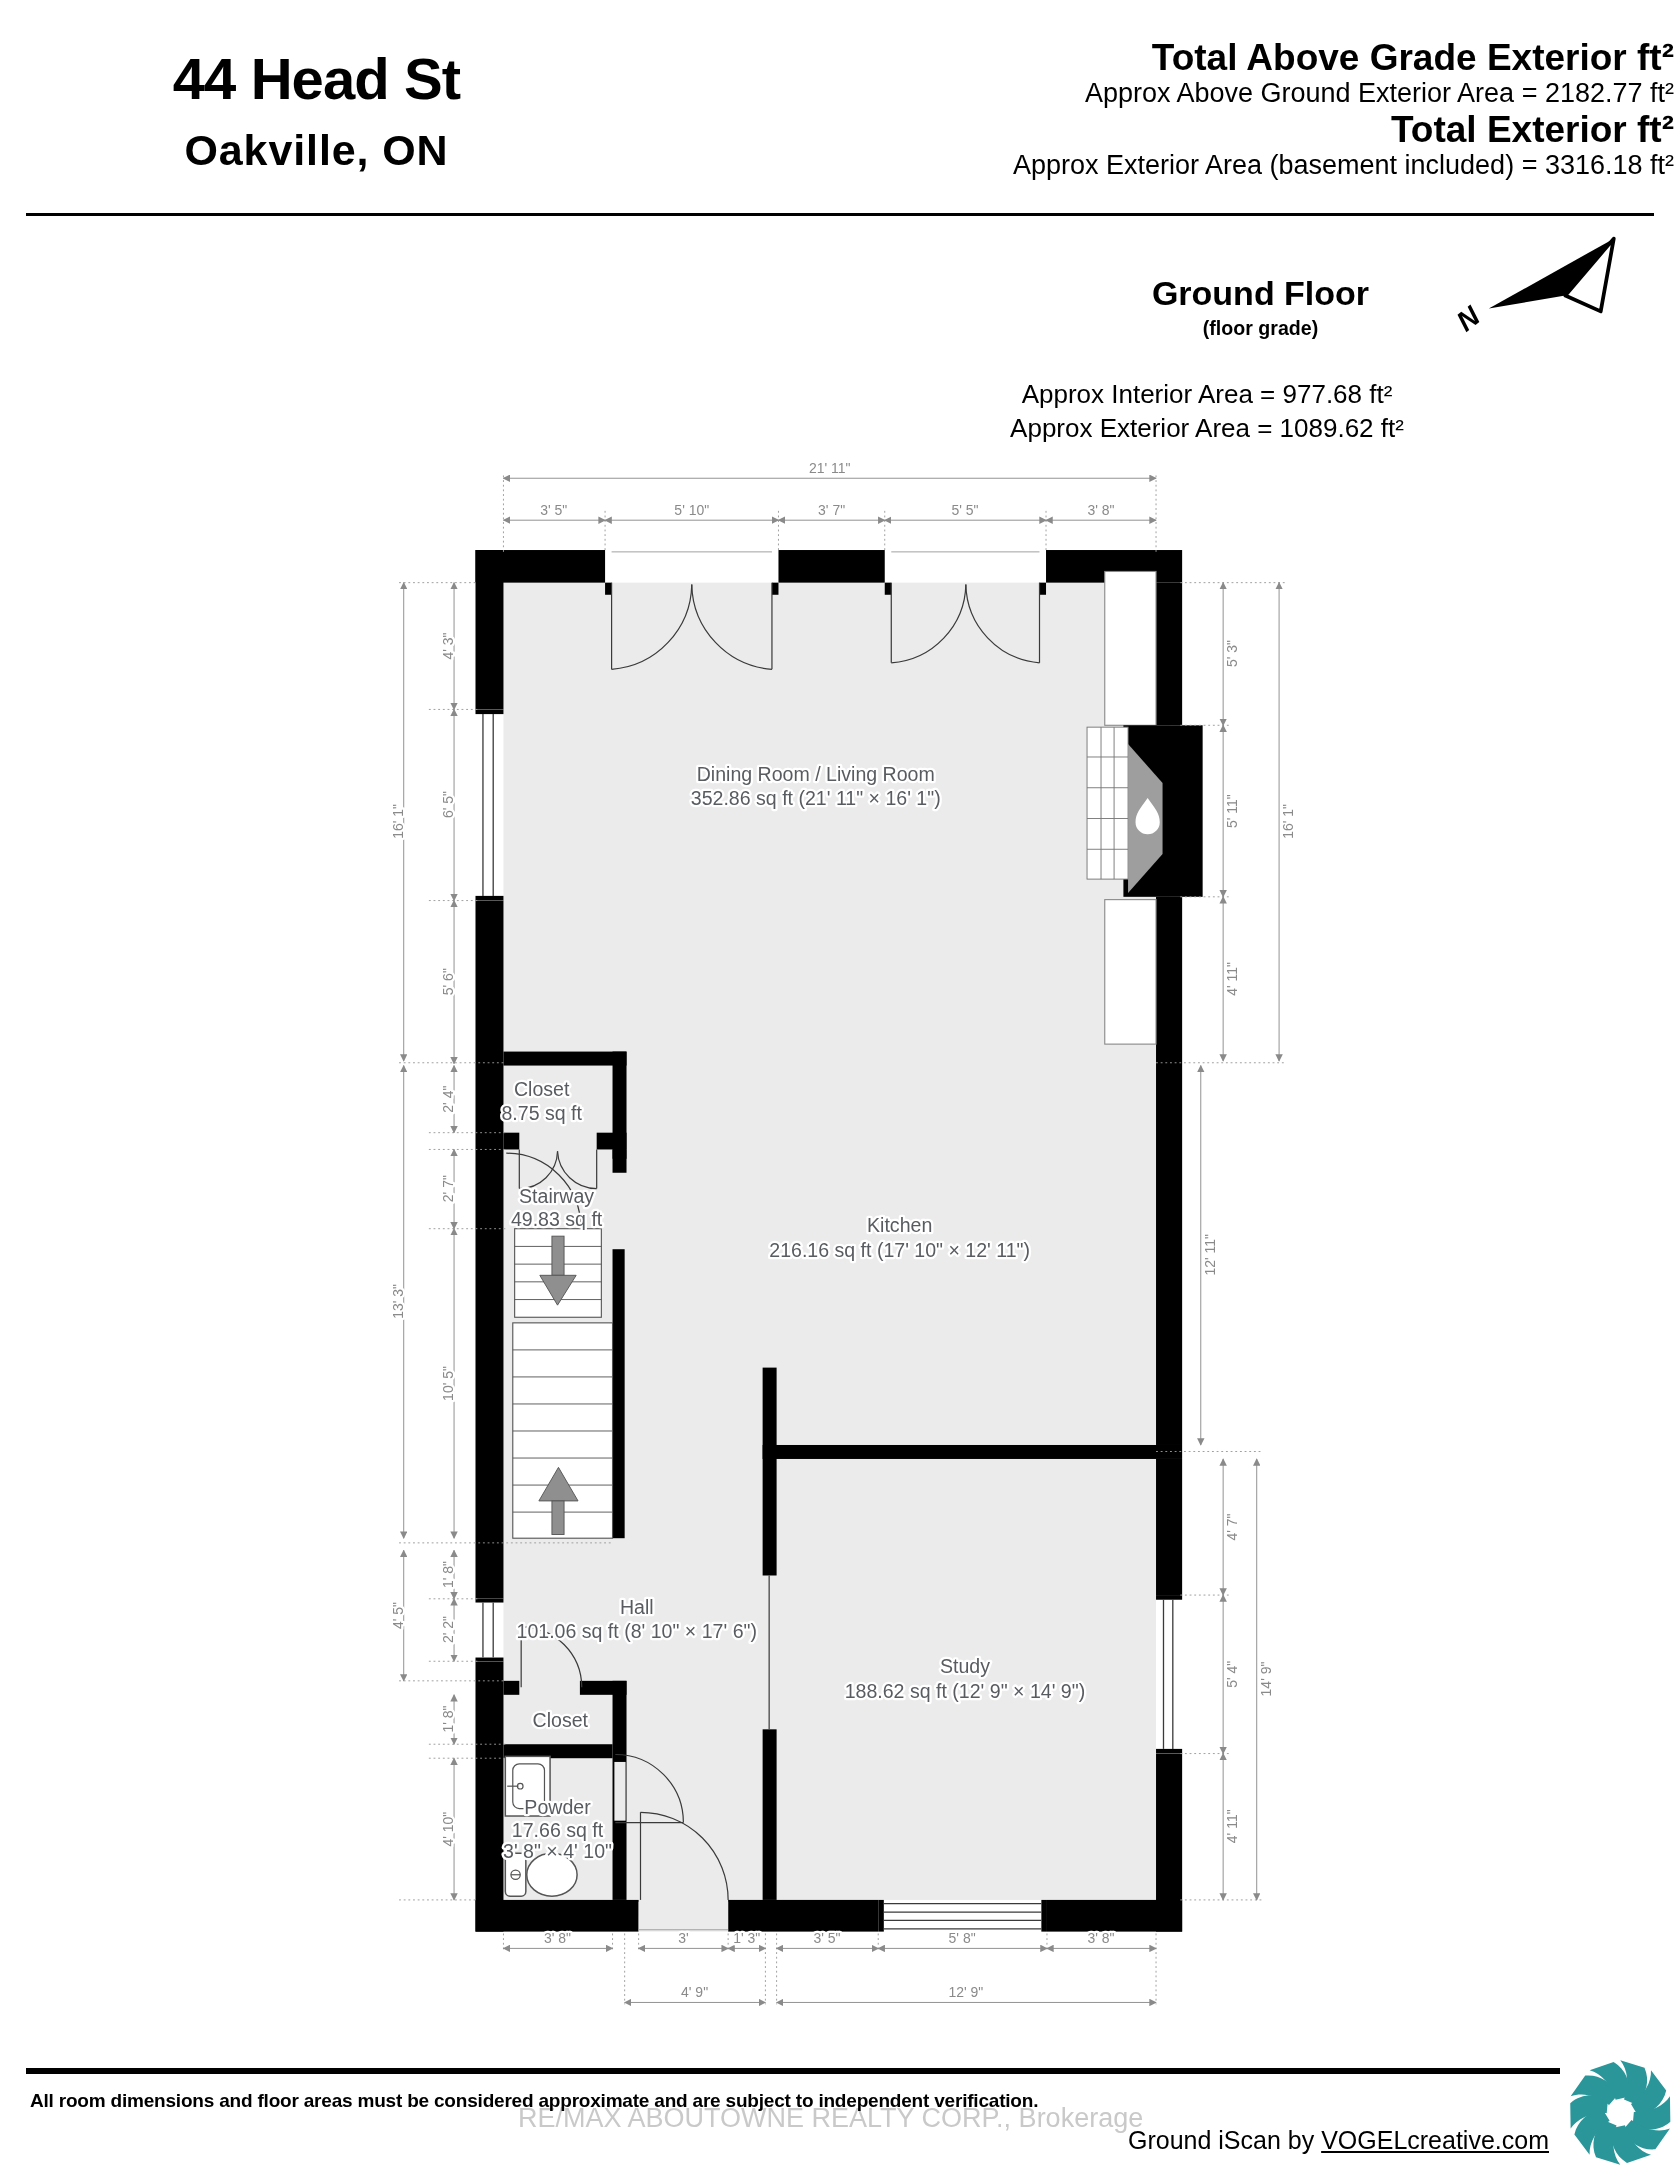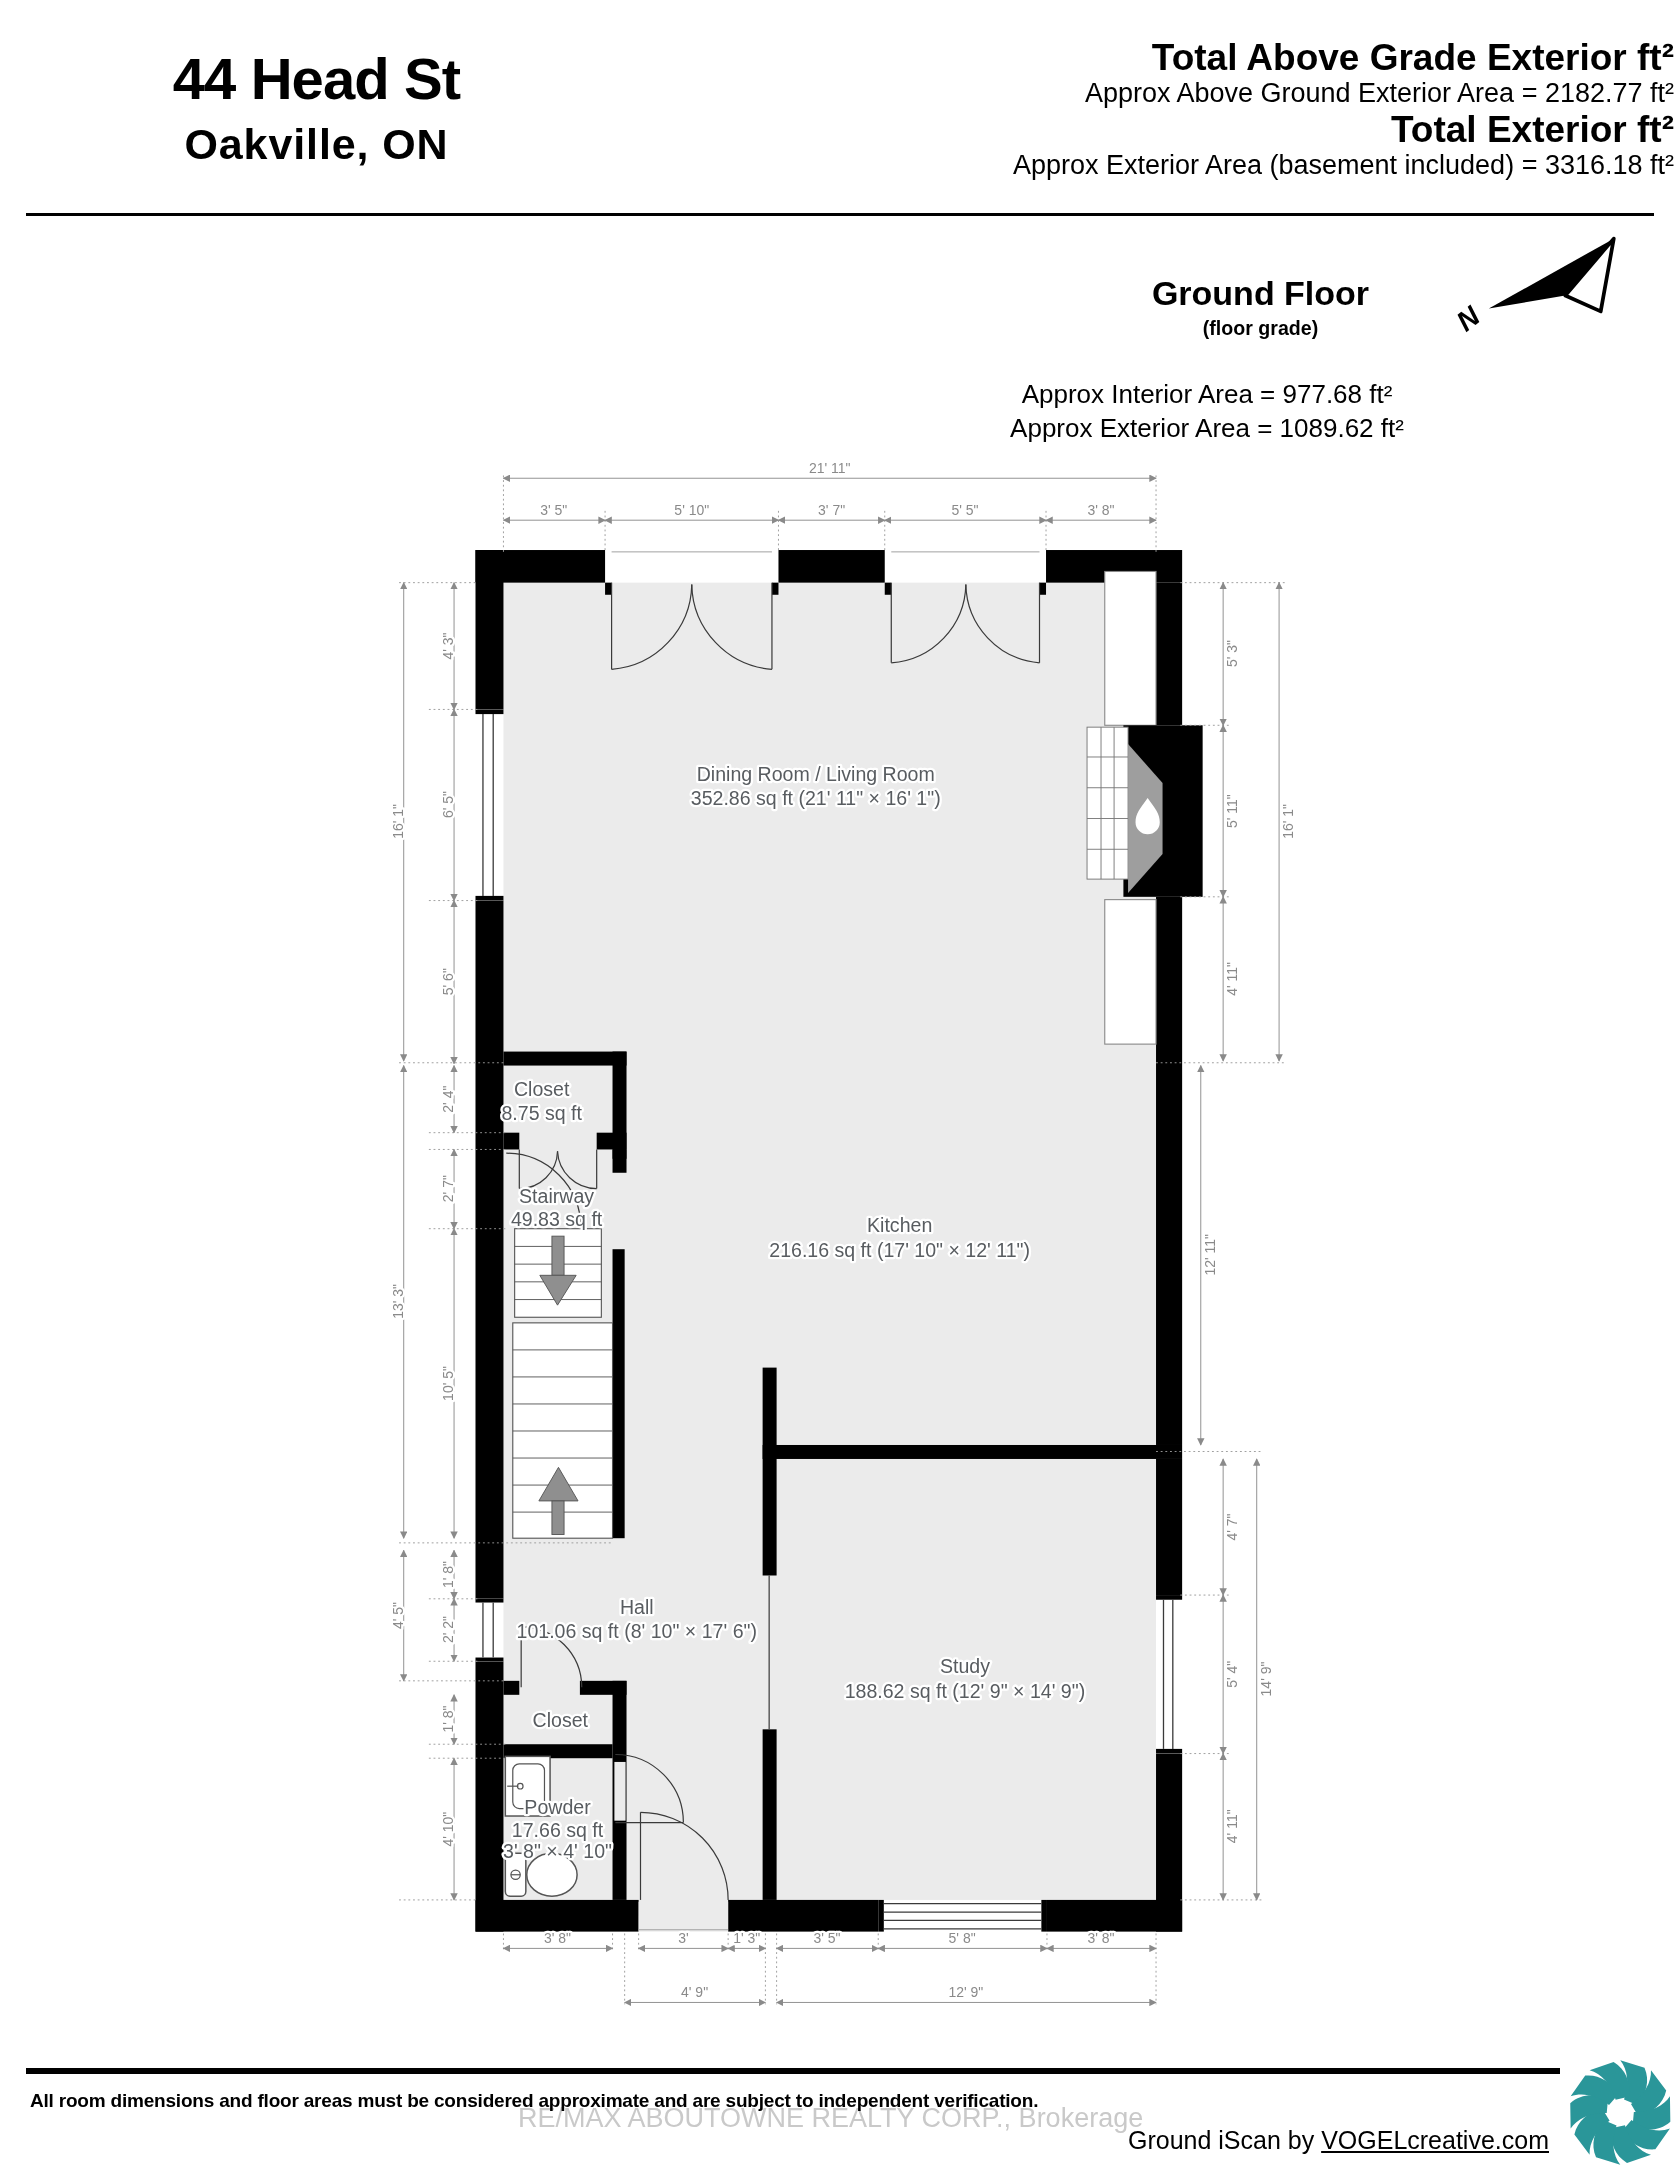--- a/index.html
+++ b/index.html
@@ -3,21 +3,21 @@
 <meta charset="utf-8">
 <style>
   html,body { margin:0; padding:0; background:#fff; }
   .canvas { position:relative; width:1680px; height:2174px; background:#ffffff;
             font-family:"Liberation Sans", sans-serif; overflow:hidden;padding-left:28px; }
   .abs { position:absolute; }
 
   
   .title-block { left:65px; top:45px; width:503px; text-align:center; color:#000; }
   .addr1 { font-size:58px; font-weight:600; letter-spacing:-0.9px; }
-  .addr2 { font-size:43px; font-weight:600; margin-top:8px; letter-spacing:0.9px; }
+  .addr2 { font-size:43px; font-weight:600; margin-top:14px; letter-spacing:0.9px; }
   .totals-block { right:34px; top:39px; text-align:right; color:#000; }
   .tb-bold { font-size:37px; font-weight:800; line-height:37px; }
   .tb-val  { font-size:27px; font-weight:400; line-height:35px; }
   .hr { left:26px; top:213px; width:1628px; height:2.8px; background:#000; }
 
   
   .floor-title { left:1074px; top:274px; width:373px; text-align:center; font-size:34px; font-weight:800; }
   .floor-sub   { left:1074px; top:317px; width:373px; text-align:center; font-size:19.6px; font-weight:800; }
   .area-lines  { left:974px; top:377px; width:466px; text-align:center; font-size:26px; line-height:34px; }
 

